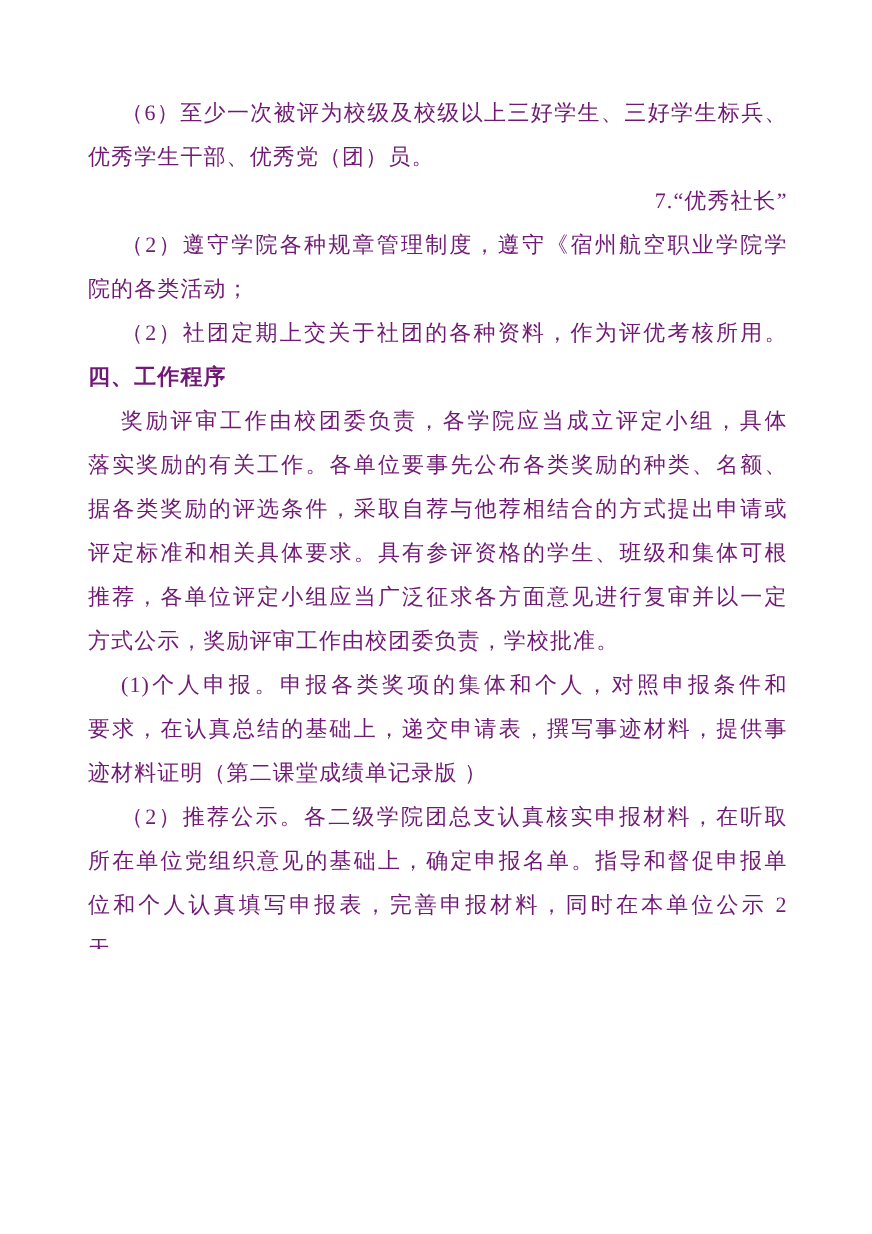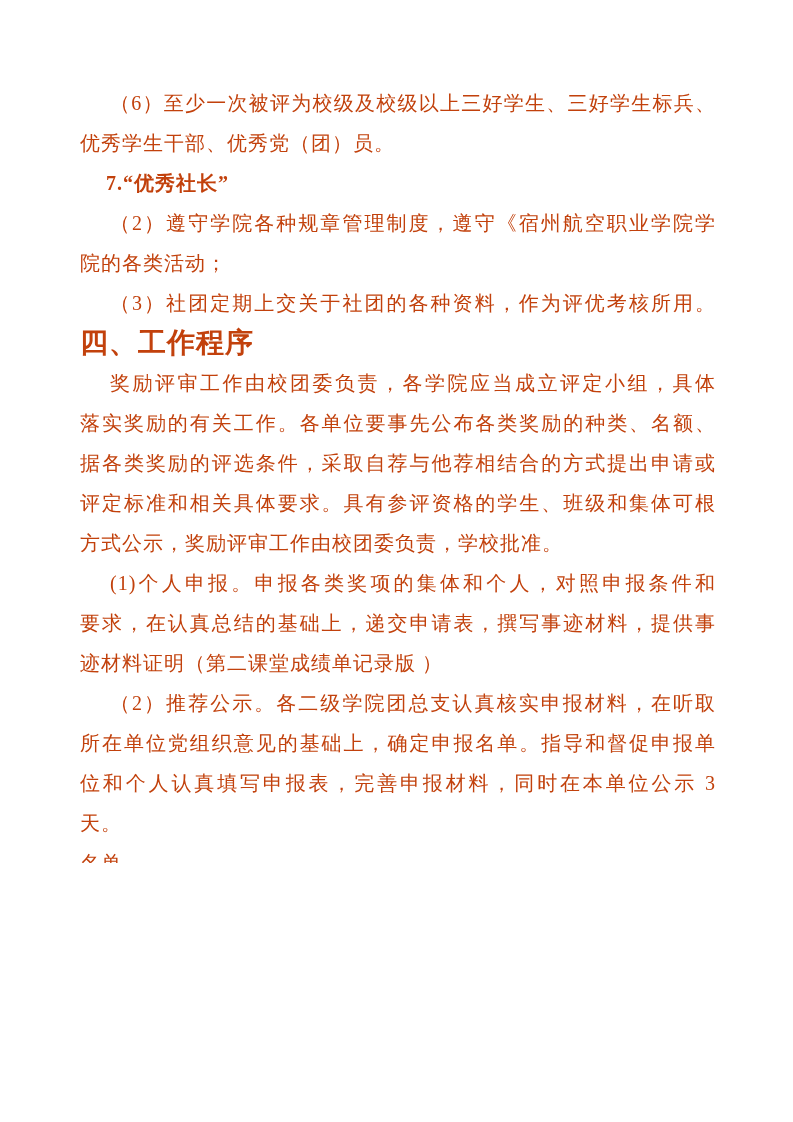--- a/index.html
+++ b/index.html
@@ -7,21 +7,21 @@
     margin: 0;
     padding: 0;
     background: #ffffff;
   }
   .page {
     position: relative;
     width: 793px;
     height: 863px;
     box-sizing: border-box;
     background: #ffffff;
-    color: #c2410c;
+    color: #701a75;
     font-family: "Liberation Serif", "DejaVu Serif", serif;
     padding: 83px 77px 0 80px;
     overflow: hidden;
   }
   .ln {
     font-size: 20px;
     line-height: 40px;
     height: 40px;
     letter-spacing: 1px;
     white-space: normal;
@@ -30,47 +30,49 @@
   .jf {
     text-align: justify;
     text-align-last: justify;
   }
   
   .ind {
     padding-left: 30px;
   }
   
   .h-sub {
-    font-weight: bold;
+    font-weight: normal;
     padding-left: 26px;
+    text-align: right;
   }
   
   .h-chap {
     font-weight: bold;
     font-family: Liberation Serif, serif;
-    font-size: 28px;
+    font-size: 20px;
   }
 </style>
 </head>
 <body>
 
 <div class="page">
   <div class="ln ind jf">（6）至少一次被评为校级及校级以上三好学生、三好学生标兵、</div>
   <div class="ln">优秀学生干部、优秀党（团）员。</div>
   <div class="ln h-sub">7.“优秀社长”</div>
   <div class="ln ind jf">（2）遵守学院各种规章管理制度，遵守《宿州航空职业学院学</div>
   <div class="ln">院的各类活动；</div>
-  <div class="ln ind jf">（3）社团定期上交关于社团的各种资料，作为评优考核所用。</div>
+  <div class="ln ind jf">（2）社团定期上交关于社团的各种资料，作为评优考核所用。</div>
   <div class="ln h-chap">四、工作程序</div>
   <div class="ln ind jf">奖励评审工作由校团委负责，各学院应当成立评定小组，具体</div>
   <div class="ln jf">落实奖励的有关工作。各单位要事先公布各类奖励的种类、名额、</div>
   <div class="ln jf">据各类奖励的评选条件，采取自荐与他荐相结合的方式提出申请或</div>
   <div class="ln jf">评定标准和相关具体要求。具有参评资格的学生、班级和集体可根</div>
+  <div class="ln jf">推荐，各单位评定小组应当广泛征求各方面意见进行复审并以一定</div>
   <div class="ln">方式公示，奖励评审工作由校团委负责，学校批准。</div>
   <div class="ln ind jf">(1)个人申报。申报各类奖项的集体和个人，对照申报条件和</div>
   <div class="ln jf">要求，在认真总结的基础上，递交申请表，撰写事迹材料，提供事</div>
   <div class="ln">迹材料证明（第二课堂成绩单记录版 ）</div>
   <div class="ln ind jf">（2）推荐公示。各二级学院团总支认真核实申报材料，在听取</div>
   <div class="ln jf">所在单位党组织意见的基础上，确定申报名单。指导和督促申报单</div>
-  <div class="ln jf">位和个人认真填写申报表，完善申报材料，同时在本单位公示 3</div>
+  <div class="ln jf">位和个人认真填写申报表，完善申报材料，同时在本单位公示 2</div>
   <div class="ln">天。</div>
   <div class="ln">名单。</div>
 </div>
 
 </body></html>

